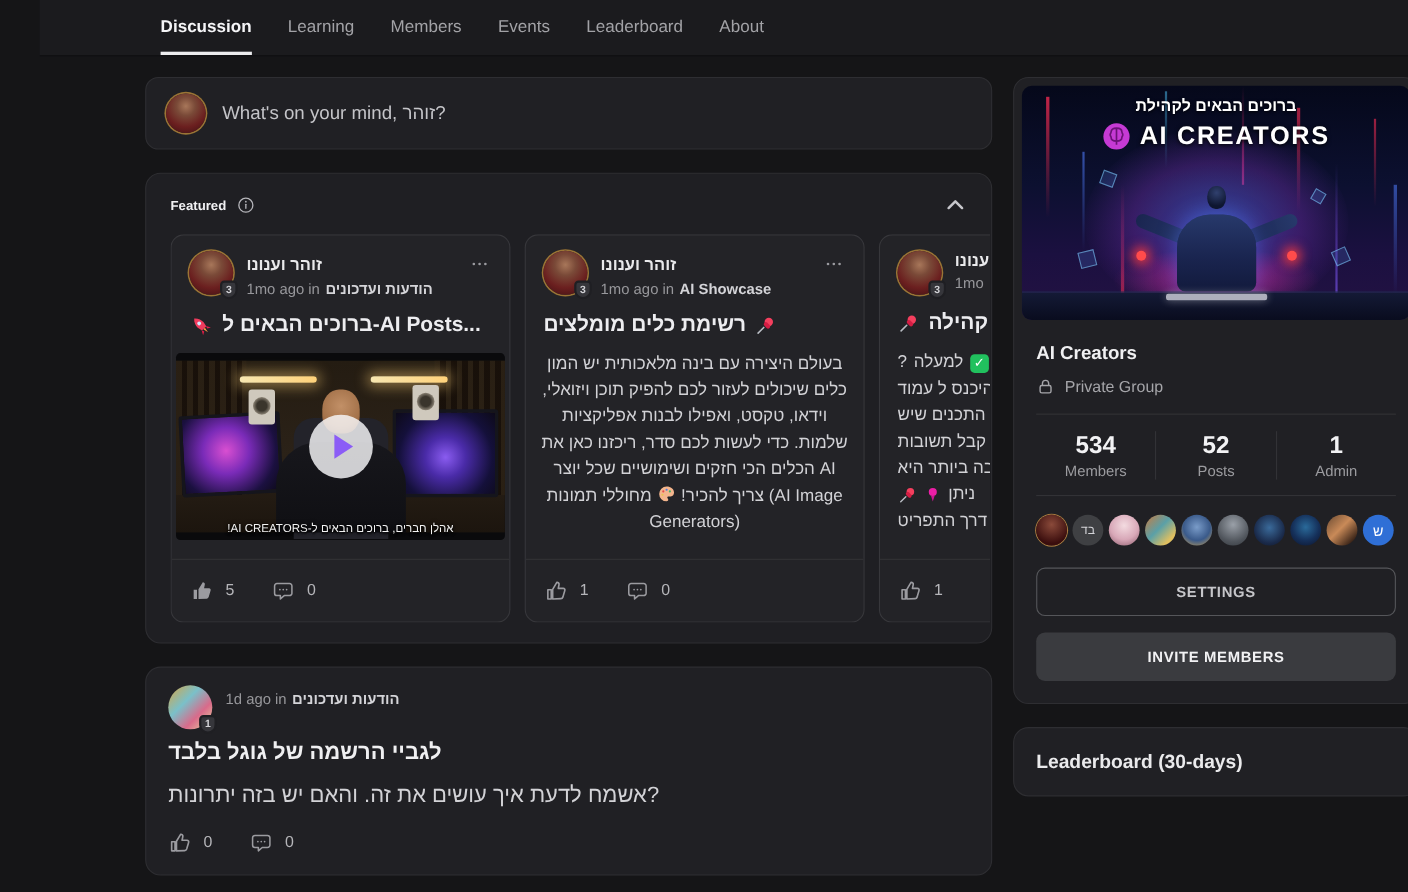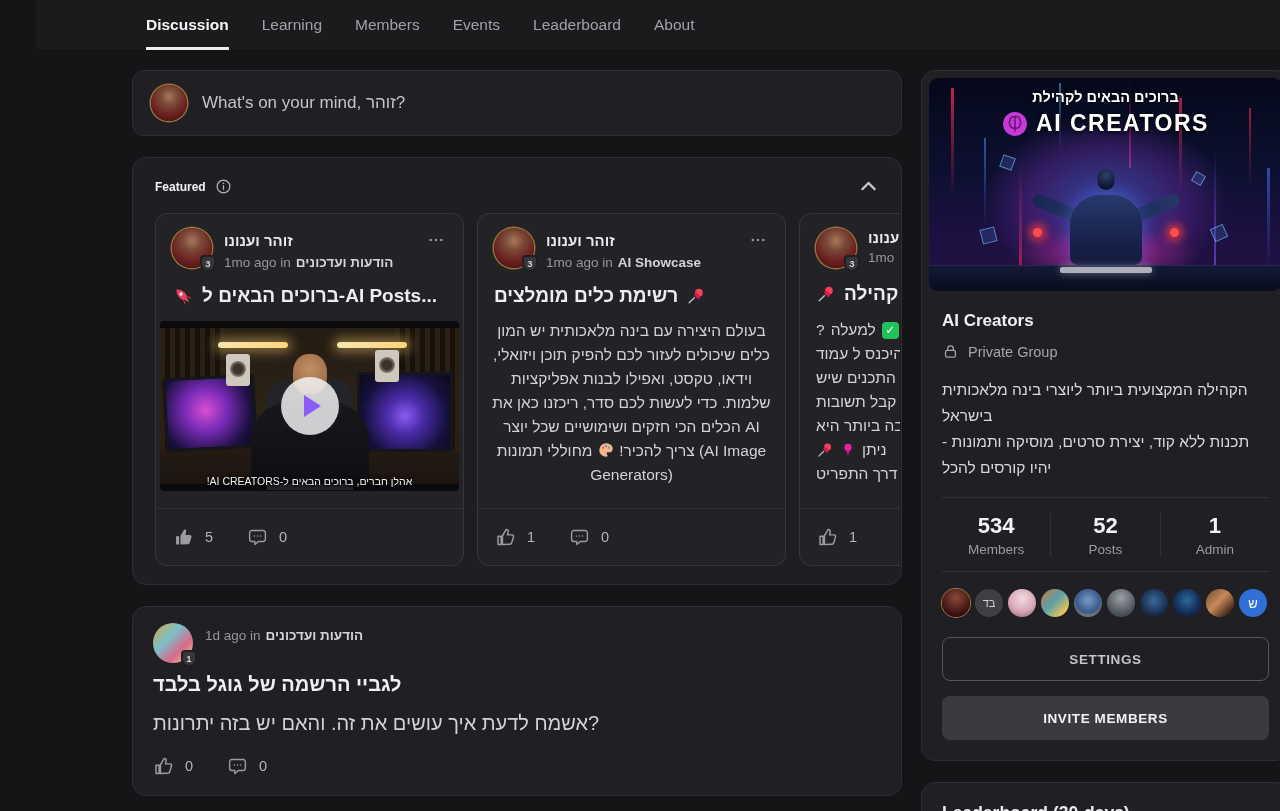--- a/index.html
+++ b/index.html
@@ -499,22 +499,20 @@
           <h2 class="group-name">AI Creators</h2>
           <div class="privacy">
             <span>
               <svg width="17" height="17" viewBox="0 0 24 24" fill="none" stroke="#a5a5a9" stroke-width="1.8">
                   <rect x="5" y="10.5" width="14" height="9.5" rx="2.2"></rect>
                   <path d="M8 10.5V8a4 4 0 0 1 8 0v2.5"></path>
                 </svg>
             </span>
             <span>Private Group</span>
           </div>
-          <p class="group-desc">הקהילה המקצועית ביותר ליוצרי בינה מלאכותית בישראל
-תכנות ללא קוד, יצירת סרטים, מוסיקה ותמונות - יהיו קורסים להכל</p>
           <hr class="divider">
           <div class="stats">
             <div class="stat">
               <div class="stat-val">534</div>
               <div class="stat-label">Members</div>
             </div>
             <div class="stat">
               <div class="stat-val">52</div>
               <div class="stat-label">Posts</div>
             </div>

